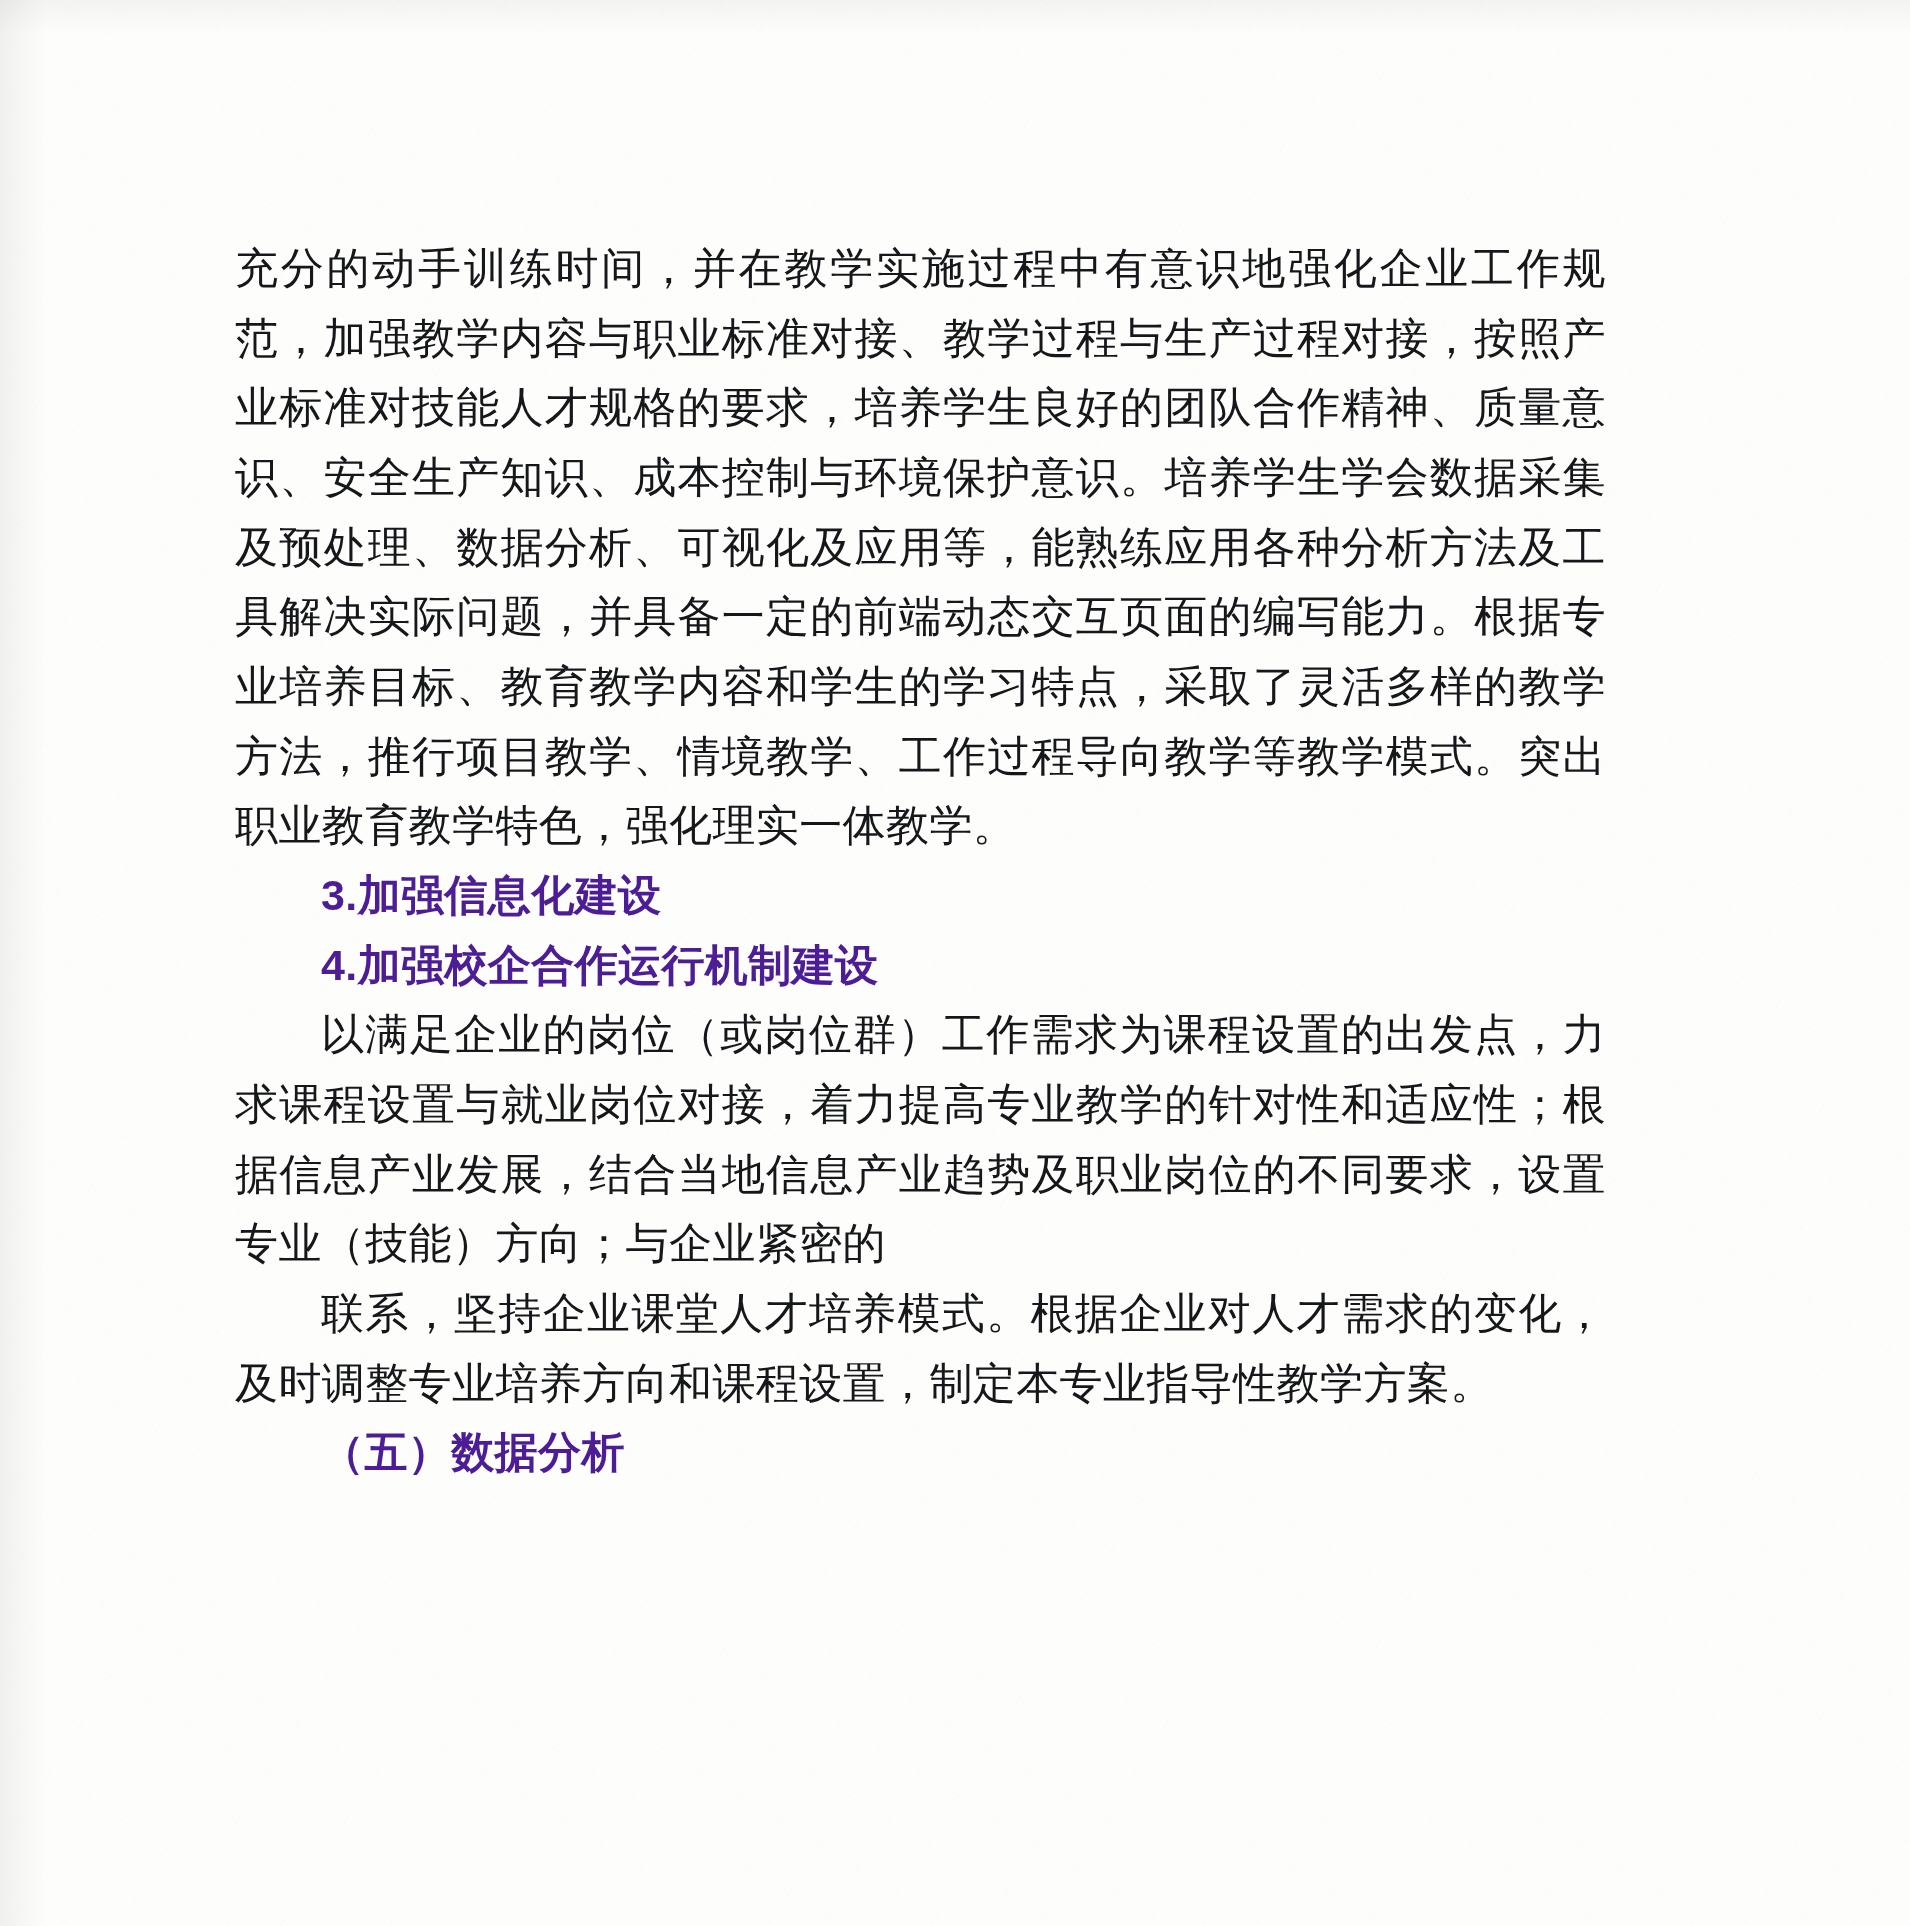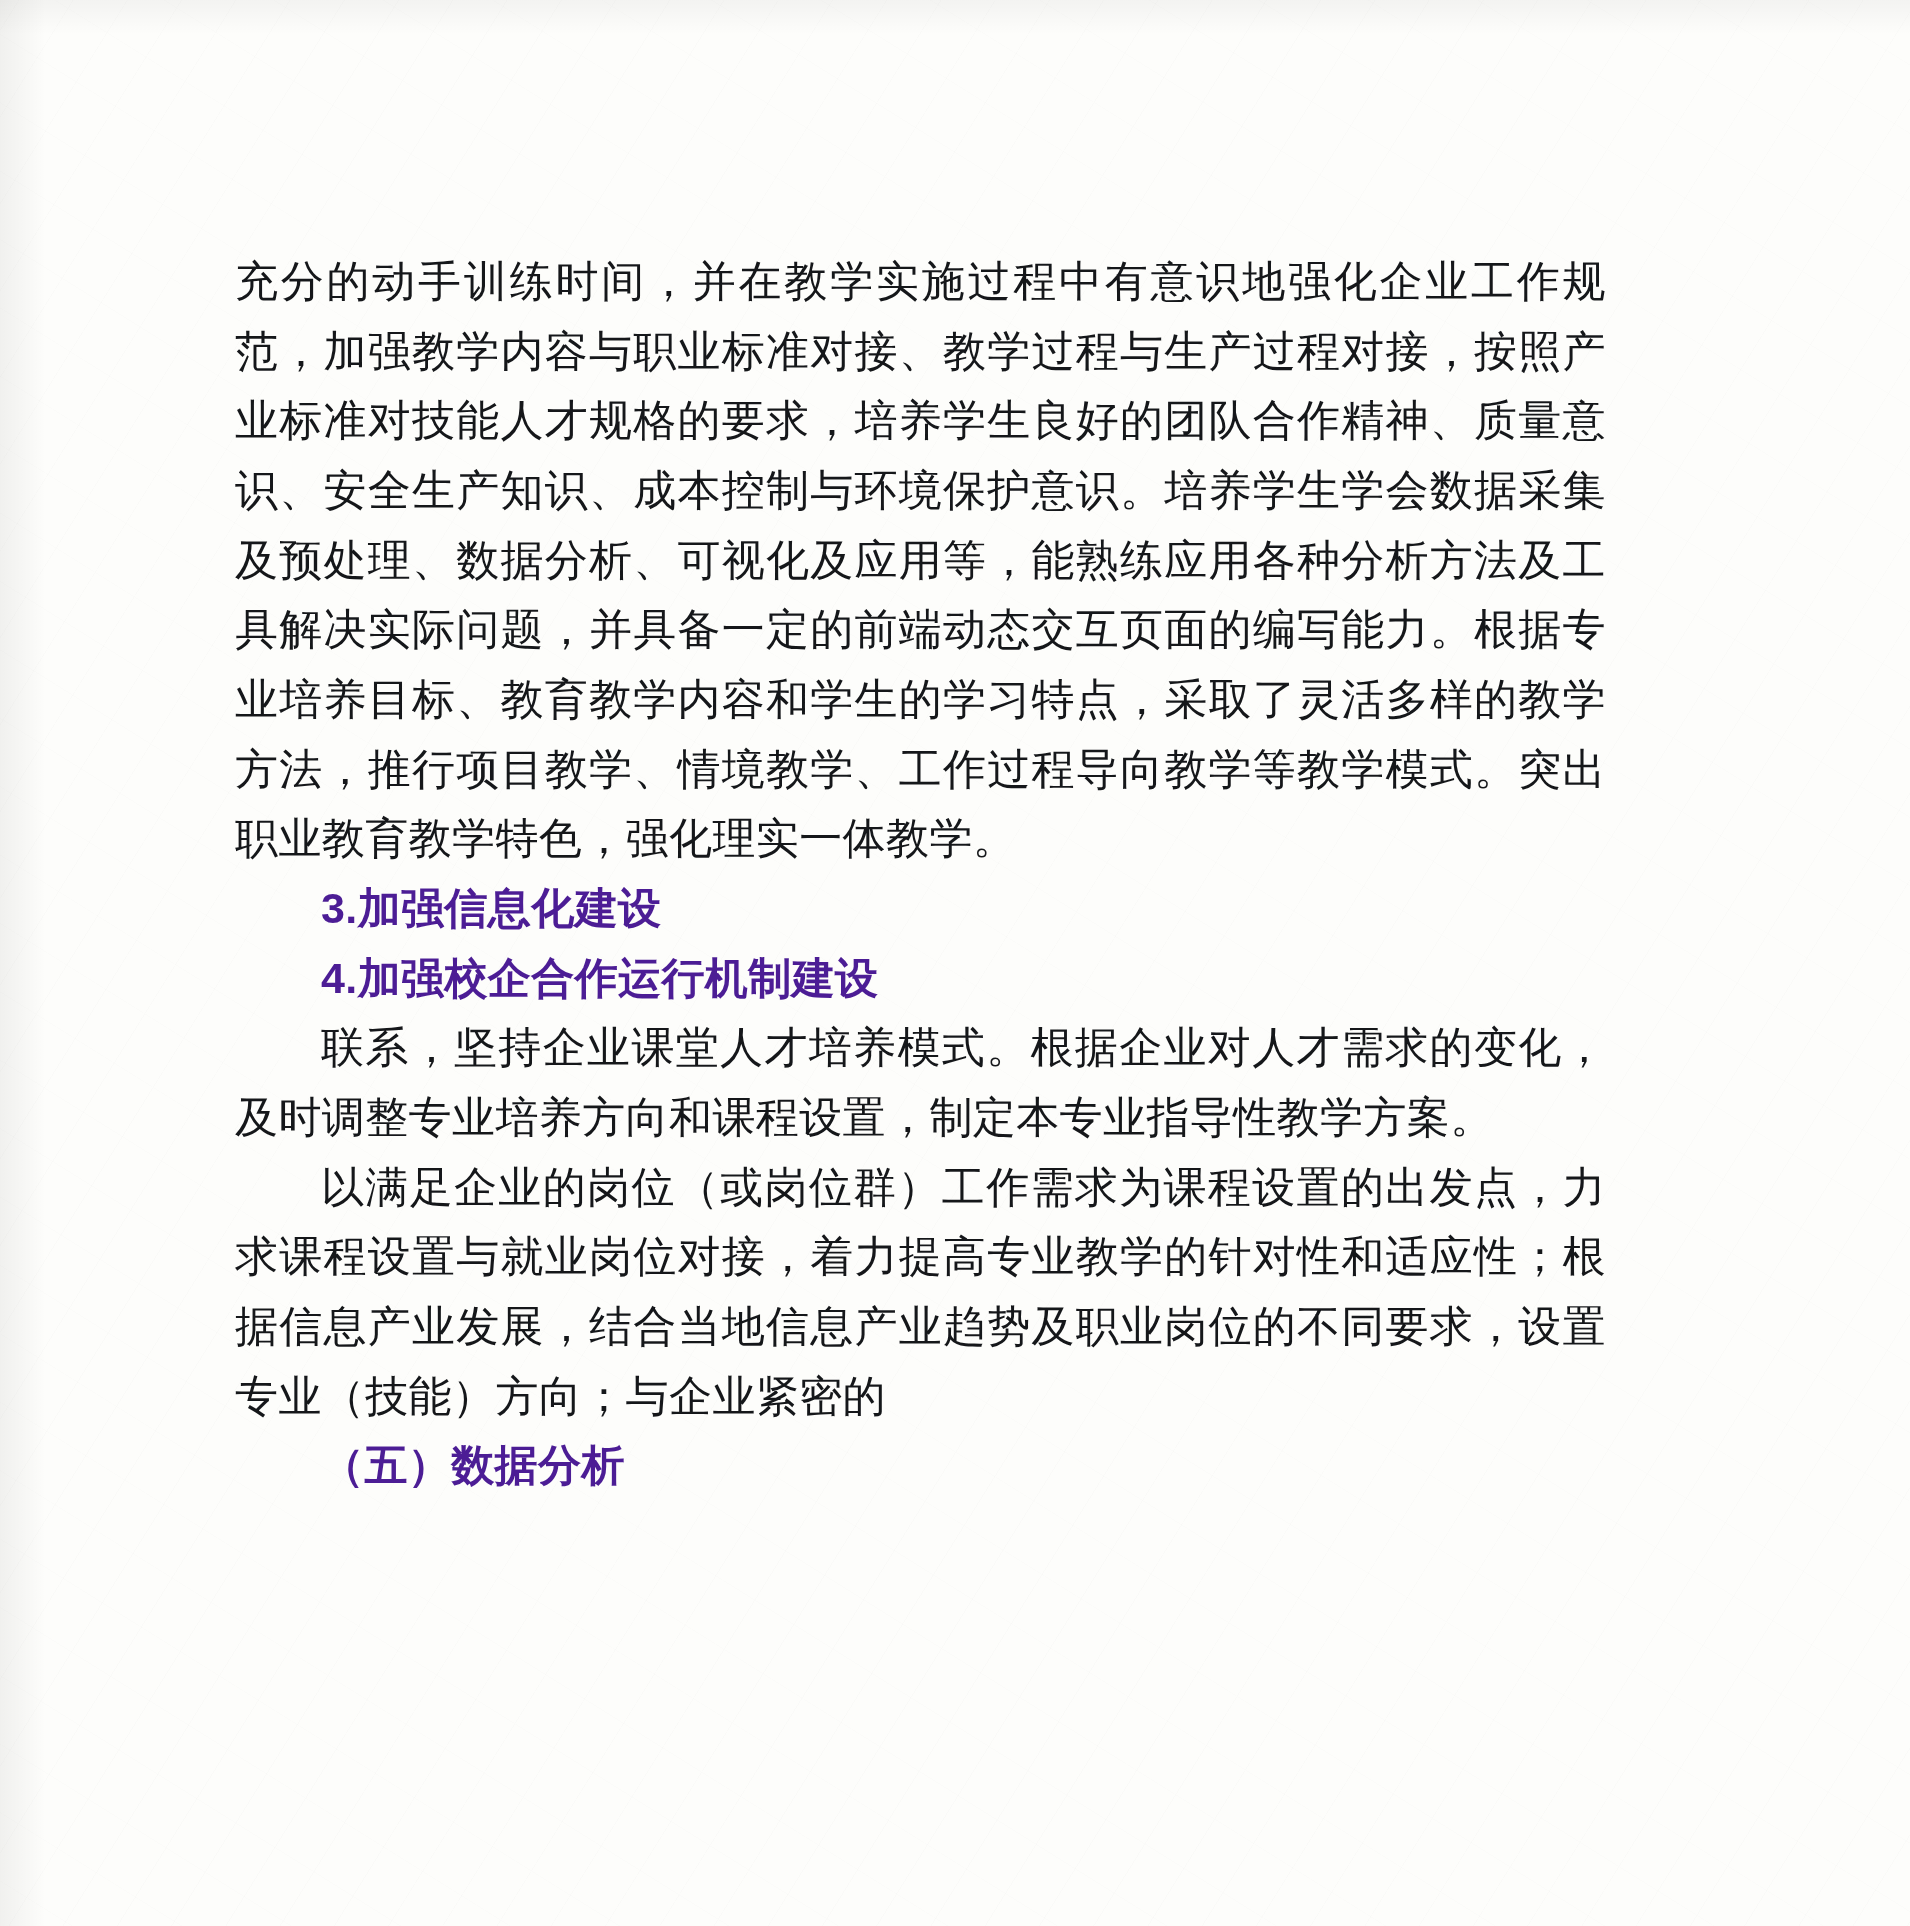--- a/index.html
+++ b/index.html
@@ -49,21 +49,21 @@
   .edge-shadow-top {
     position: absolute;
     left: 0; right: 0; top: 0;
     height: 35px;
     background: linear-gradient(to bottom, rgba(0,0,0,0.04), rgba(0,0,0,0));
     pointer-events: none;
   }
   .content {
     position: absolute;
     left: 235px;
-    top: 247px;
+    top: 234px;
     width: 1371px;
   }
   p.body-text {
     margin: 0;
     font-size: 43px;
     line-height: 1.62;
     letter-spacing: 0.4px;
     color: #15171a;
     text-align: justify;
     text-justify: inter-ideograph;
@@ -91,19 +91,19 @@
 
 <div class="page">
   <div class="paper-texture"></div>
   <div class="edge-shadow-left"></div>
   <div class="edge-shadow-top"></div>
 
   <div class="content">
     <p class="body-text block">充分的动手训练时间，并在教学实施过程中有意识地强化企业工作规范，加强教学内容与职业标准对接、教学过程与生产过程对接，按照产业标准对技能人才规格的要求，培养学生良好的团队合作精神、质量意识、安全生产知识、成本控制与环境保护意识。培养学生学会数据采集及预处理、数据分析、可视化及应用等，能熟练应用各种分析方法及工具解决实际问题，并具备一定的前端动态交互页面的编写能力。根据专业培养目标、教育教学内容和学生的学习特点，采取了灵活多样的教学方法，推行项目教学、情境教学、工作过程导向教学等教学模式。突出职业教育教学特色，强化理实一体教学。</p>
     <h3 class="section-heading block">3.加强信息化建设</h3>
     <h3 class="section-heading block">4.加强校企合作运行机制建设</h3>
+    <p class="body-text indent block">以满足企业的岗位（或岗位群）工作需求为课程设置的出发点，力求课程设置与就业岗位对接，着力提高专业教学的针对性和适应性；根据信息产业发展，结合当地信息产业趋势及职业岗位的不同要求，设置专业（技能）方向；与企业紧密的</p>
     <p class="body-text indent block">联系，坚持企业课堂人才培养模式。根据企业对人才需求的变化，及时调整专业培养方向和课程设置，制定本专业指导性教学方案。</p>
-    <p class="body-text indent block">以满足企业的岗位（或岗位群）工作需求为课程设置的出发点，力求课程设置与就业岗位对接，着力提高专业教学的针对性和适应性；根据信息产业发展，结合当地信息产业趋势及职业岗位的不同要求，设置专业（技能）方向；与企业紧密的</p>
     <h3 class="section-heading block">（五）数据分析</h3>
   </div>
 
 </div>
 
 
 </body></html>

